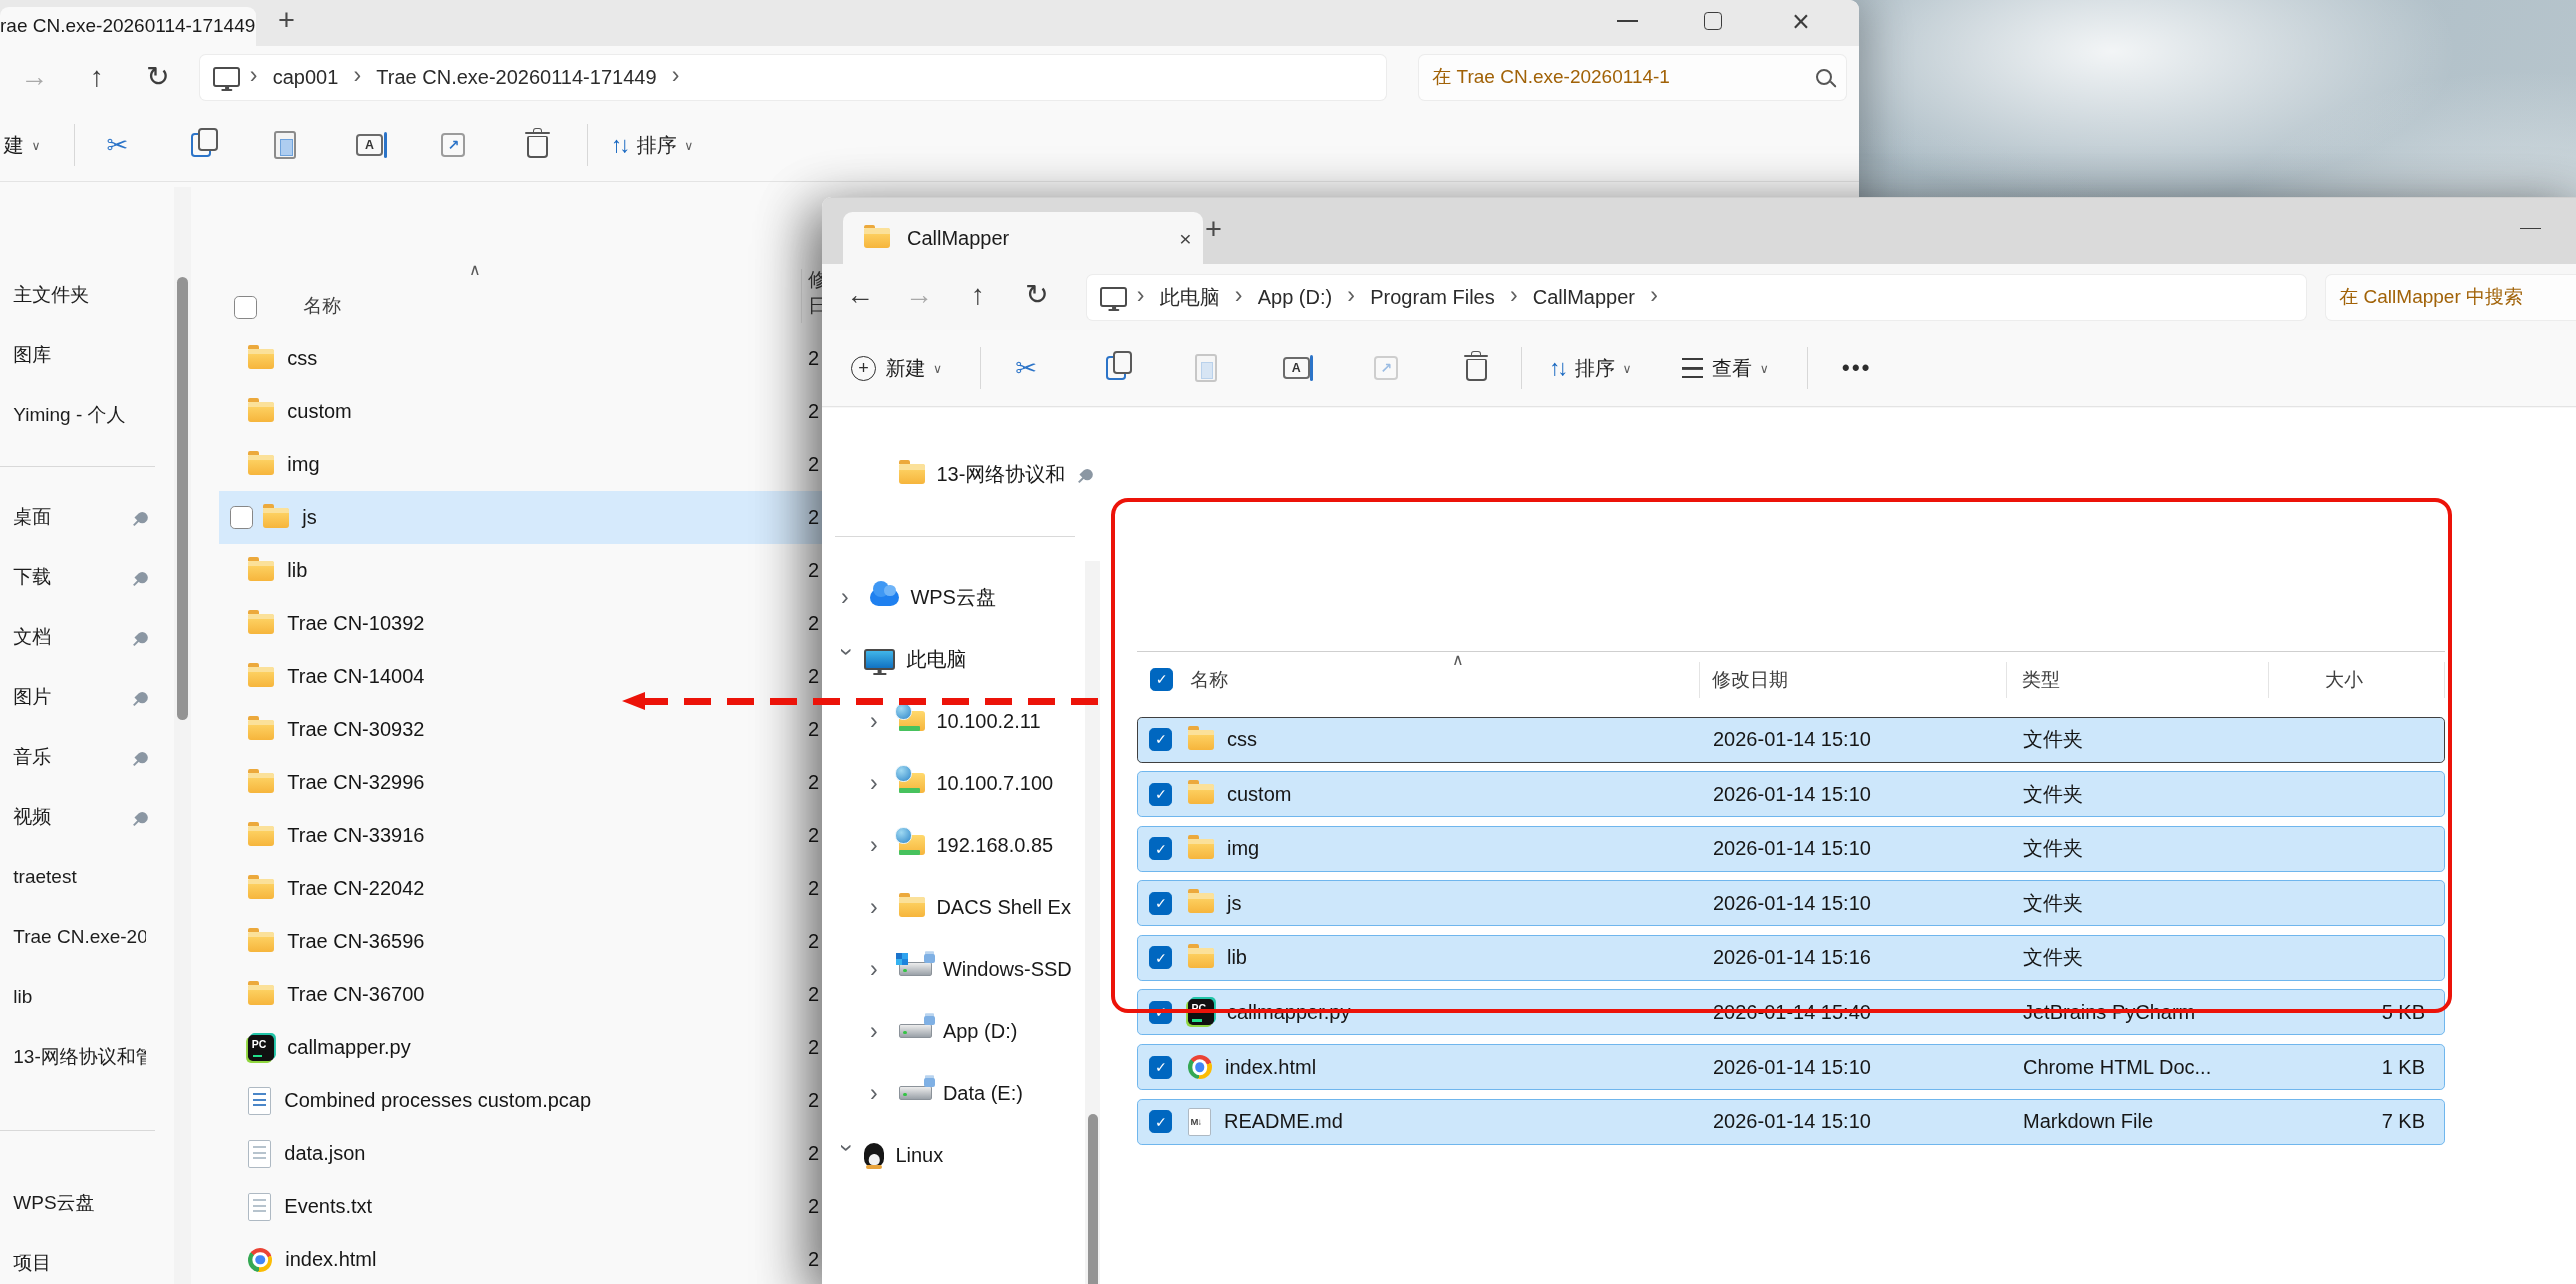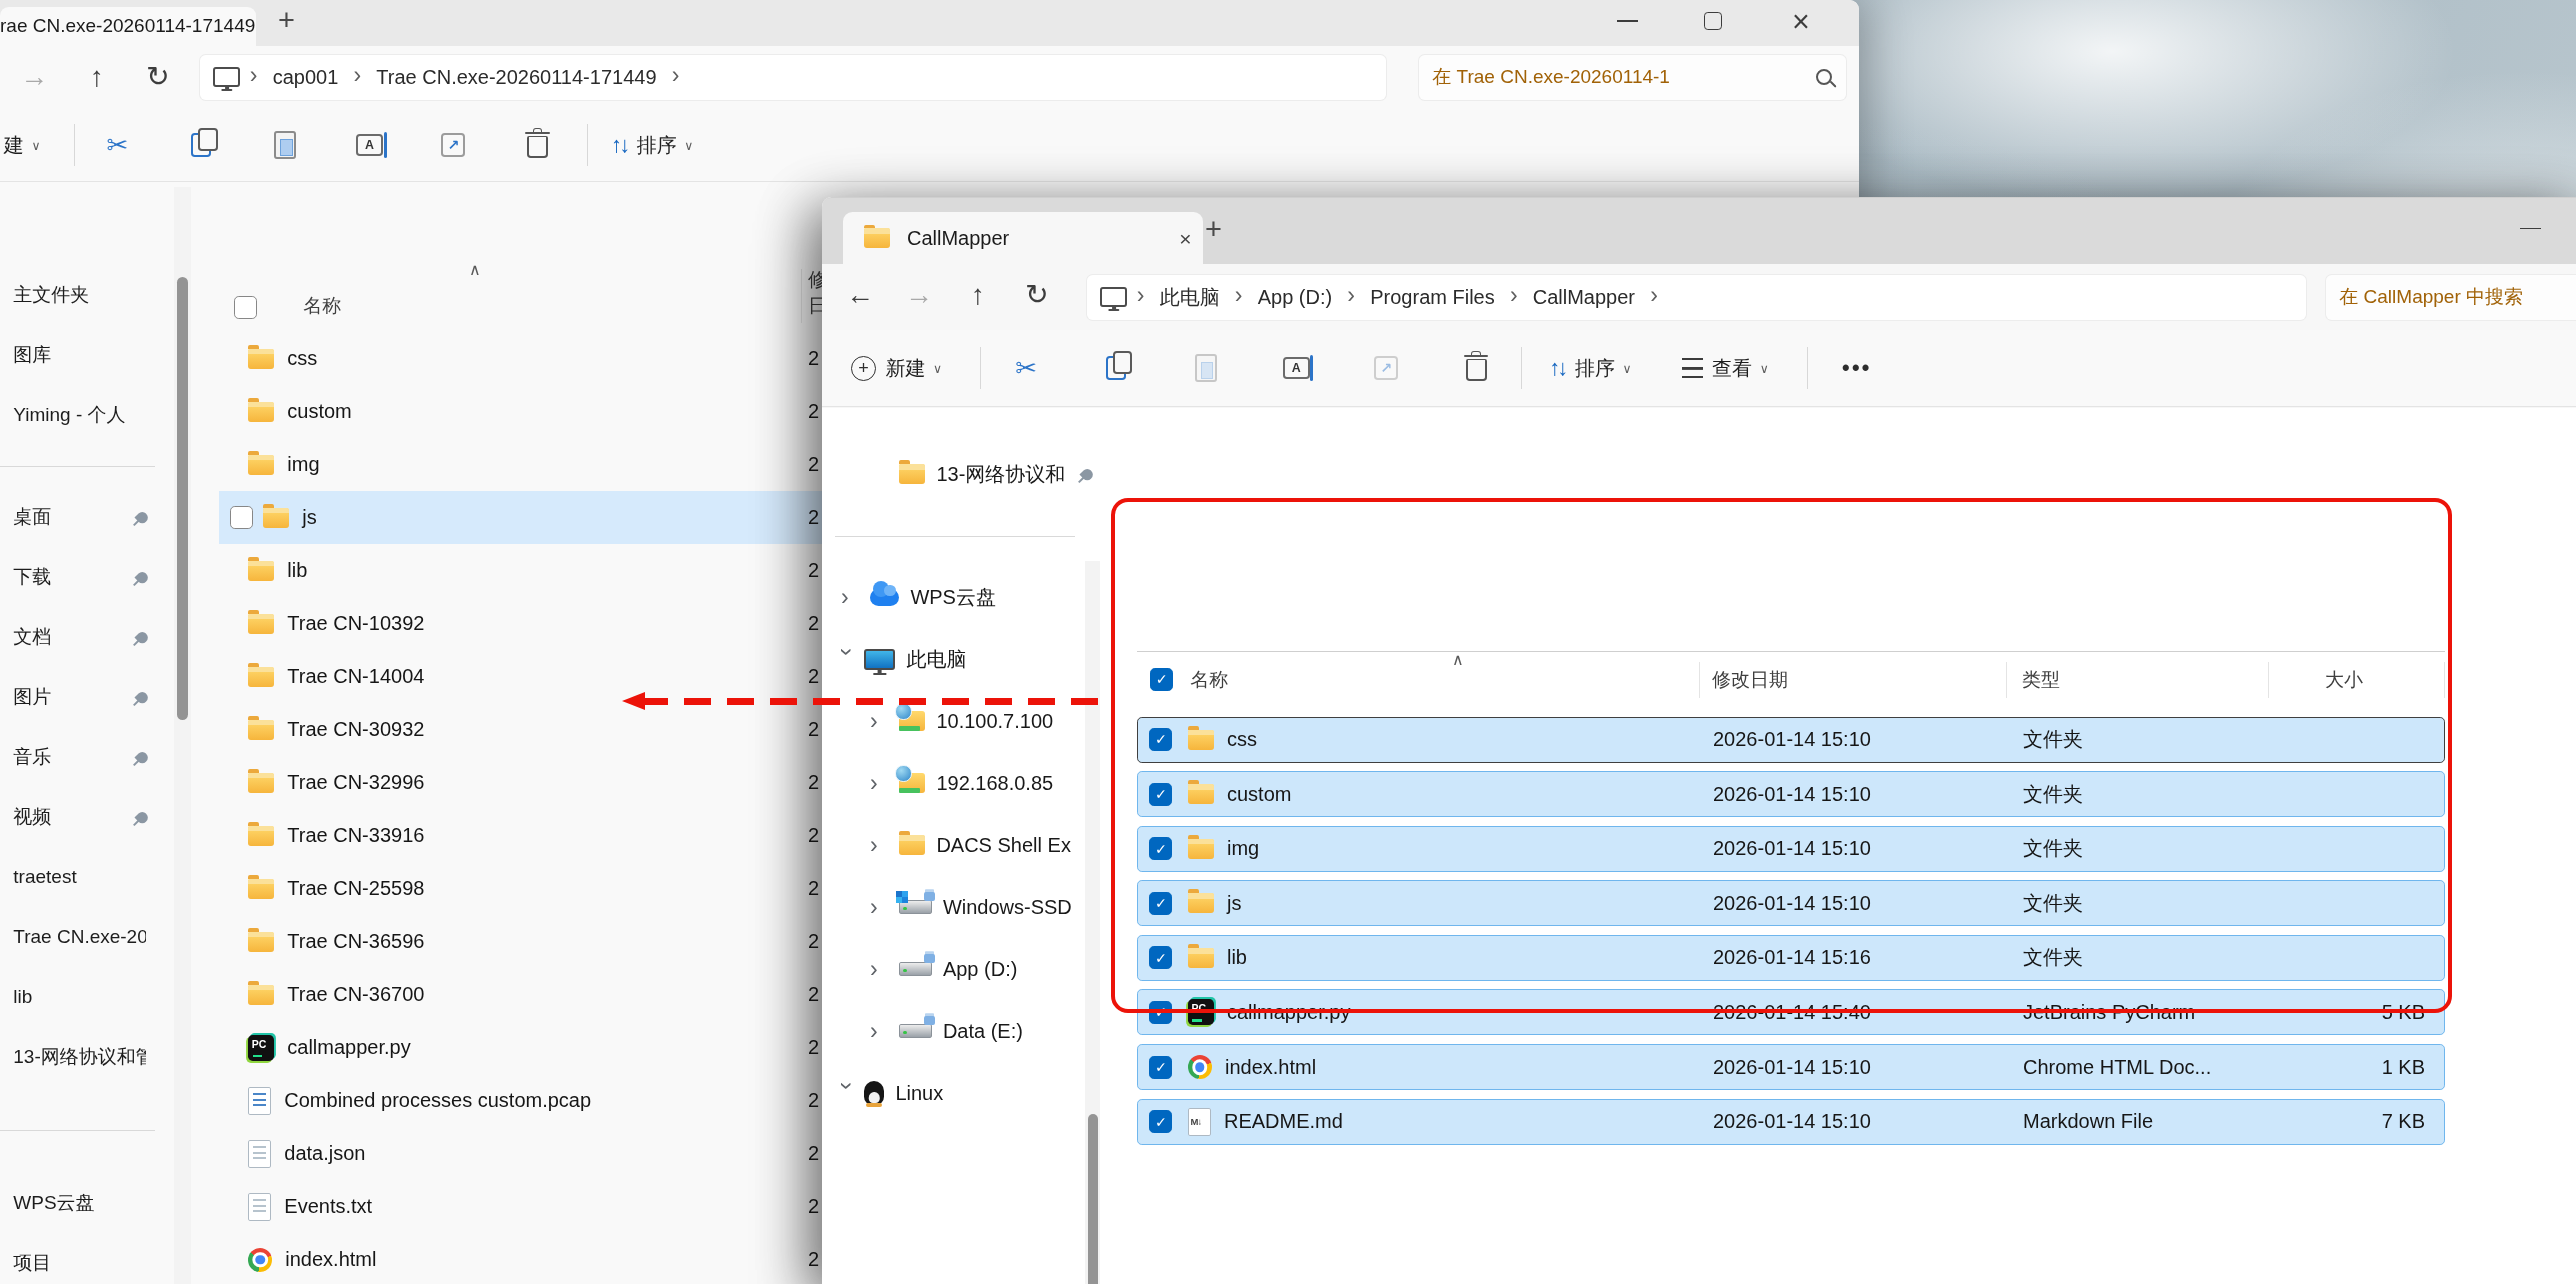--- a/index.html
+++ b/index.html
@@ -433,21 +433,21 @@
           <div class="row">
 
             <span class="ic row-icon ic-folder"></span>
             <span class="row-name">Trae CN-33916</span>
             <span class="date-sliver">2</span>
           </div>
 
           <div class="row">
 
             <span class="ic row-icon ic-folder"></span>
-            <span class="row-name">Trae CN-25598</span>
+            <span class="row-name">Trae CN-22042</span>
             <span class="date-sliver">2</span>
           </div>
 
           <div class="row">
 
             <span class="ic row-icon ic-folder"></span>
             <span class="row-name">Trae CN-36596</span>
             <span class="date-sliver">2</span>
           </div>
 
@@ -596,20 +596,28 @@
 
           </div>
 
           <div class="tr-item lv1">
             <span class="chev down"></span>
             <span class="ic ic-pc"></span>
             <span class="tr-label">此电脑</span>
 
           </div>
 
+          <div class="tr-item lv2">
+            <span class="chev right"></span>
+            <span class="ic ic-ipfolder">
+              <span class="globe"></span>
+            </span>
+            <span class="tr-label">10.100.2.11</span>
+
+          </div>
 
           <div class="tr-item lv2">
             <span class="chev right"></span>
             <span class="ic ic-ipfolder">
               <span class="globe"></span>
             </span>
             <span class="tr-label">10.100.7.100</span>
 
           </div>
 

